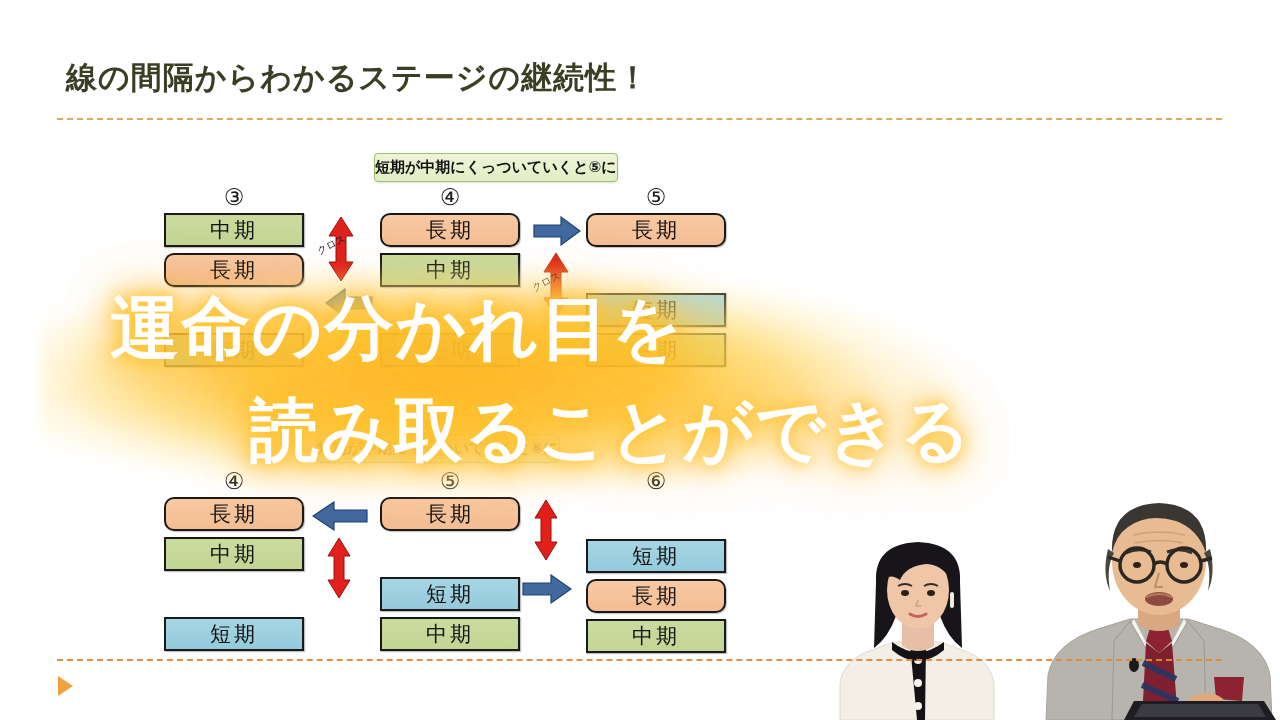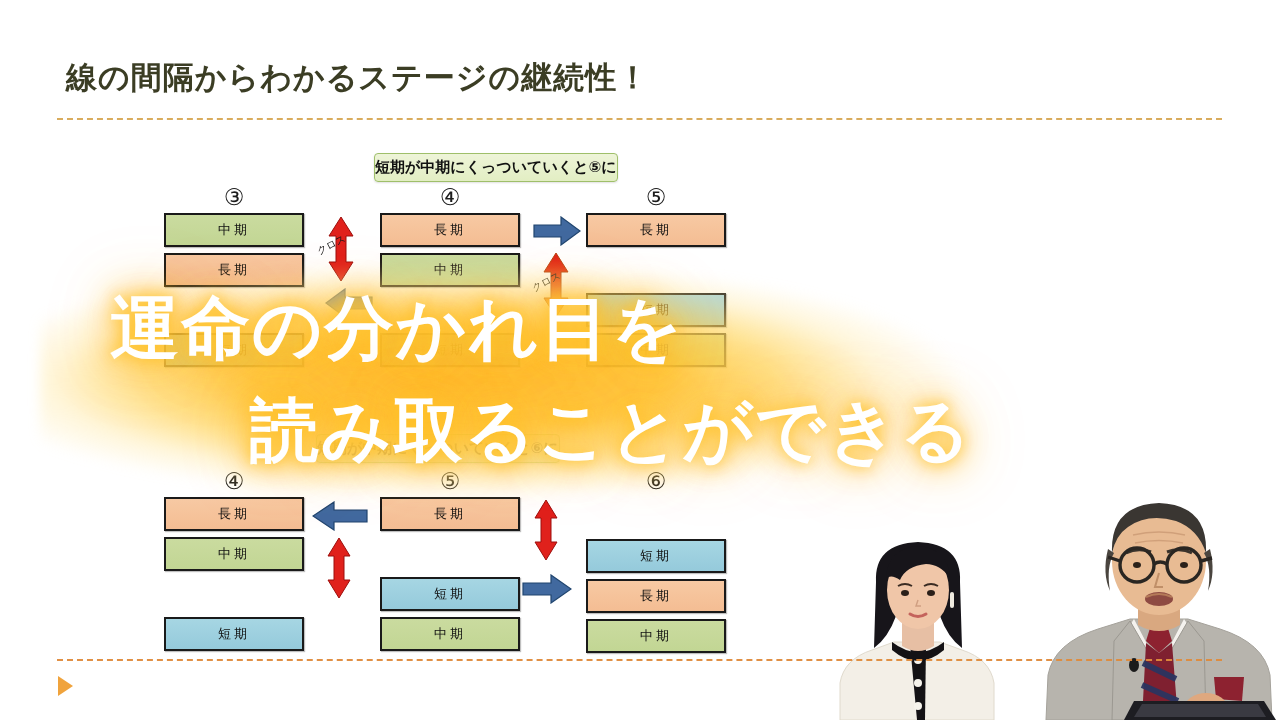--- a/index.html
+++ b/index.html
@@ -55,26 +55,26 @@
   .group{position:absolute;}
   .col{position:absolute;width:140px;}
   .circnum{
     text-align:center;font-size:23px;color:#1c1c1c;line-height:1;
     margin-bottom:4px;font-family:"DejaVu Sans","Liberation Sans",sans-serif;
   }
   .cell{
     height:30px;margin-bottom:6px;
     border:2px solid #1a1a1a;
     display:flex;align-items:center;justify-content:center;
-    font-size:13px;font-weight:400;color:#111;letter-spacing:3px;
+    font-size:21px;font-weight:400;color:#111;letter-spacing:3px;
     font-family:"DejaVu Sans","Liberation Sans",sans-serif;
     box-shadow:1px 1px 1px rgba(0,0,0,.25);
   }
   .c-green{background:linear-gradient(#cadb9f,#c2d694);}
-  .c-orange{background:linear-gradient(#f7c9a3,#f4bd93);}
+  .c-orange{background:linear-gradient(#f7c9a3,#f4bd93);border-radius:10px;}
   .c-blue{background:linear-gradient(#a6d6e3,#95cadb);margin-top:46px;}
 
   
   .arrow{position:absolute;}
   .cross-label{
     position:absolute;font-size:10px;color:#1a1a1a;
     transform:rotate(-28deg);letter-spacing:0px;white-space:nowrap;
     font-family:"DejaVu Sans","Liberation Sans",sans-serif;
   }
 

